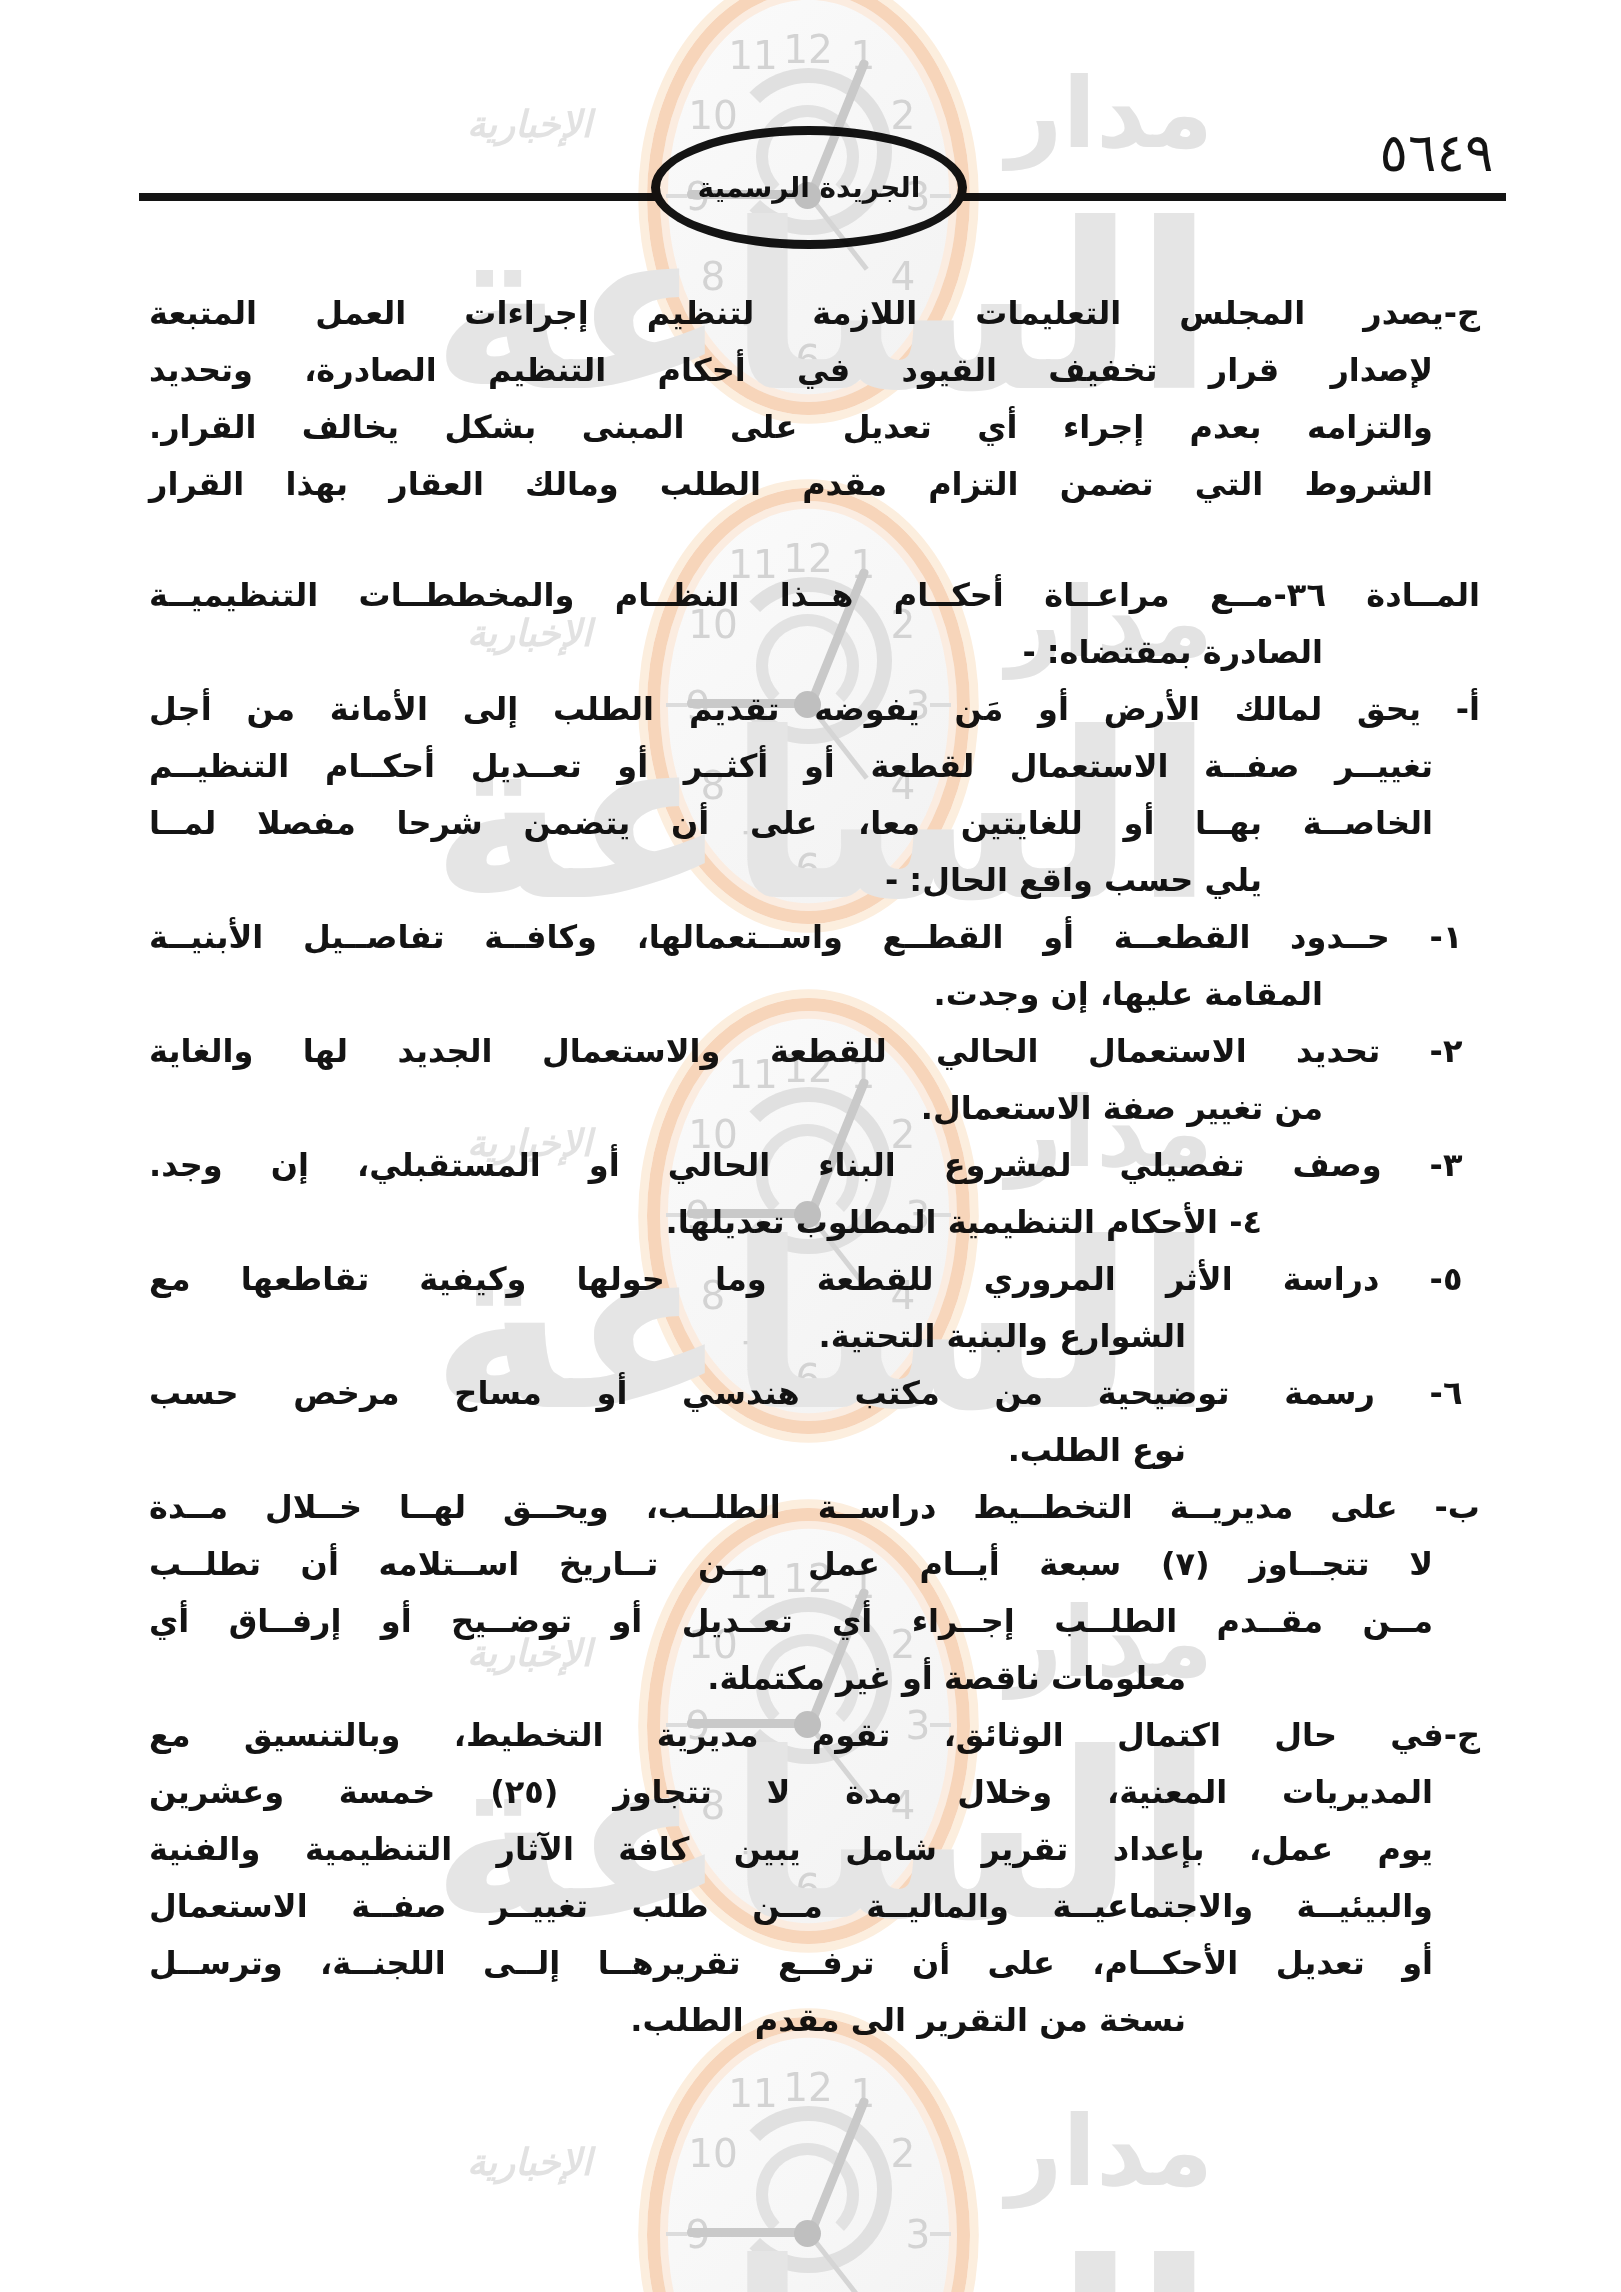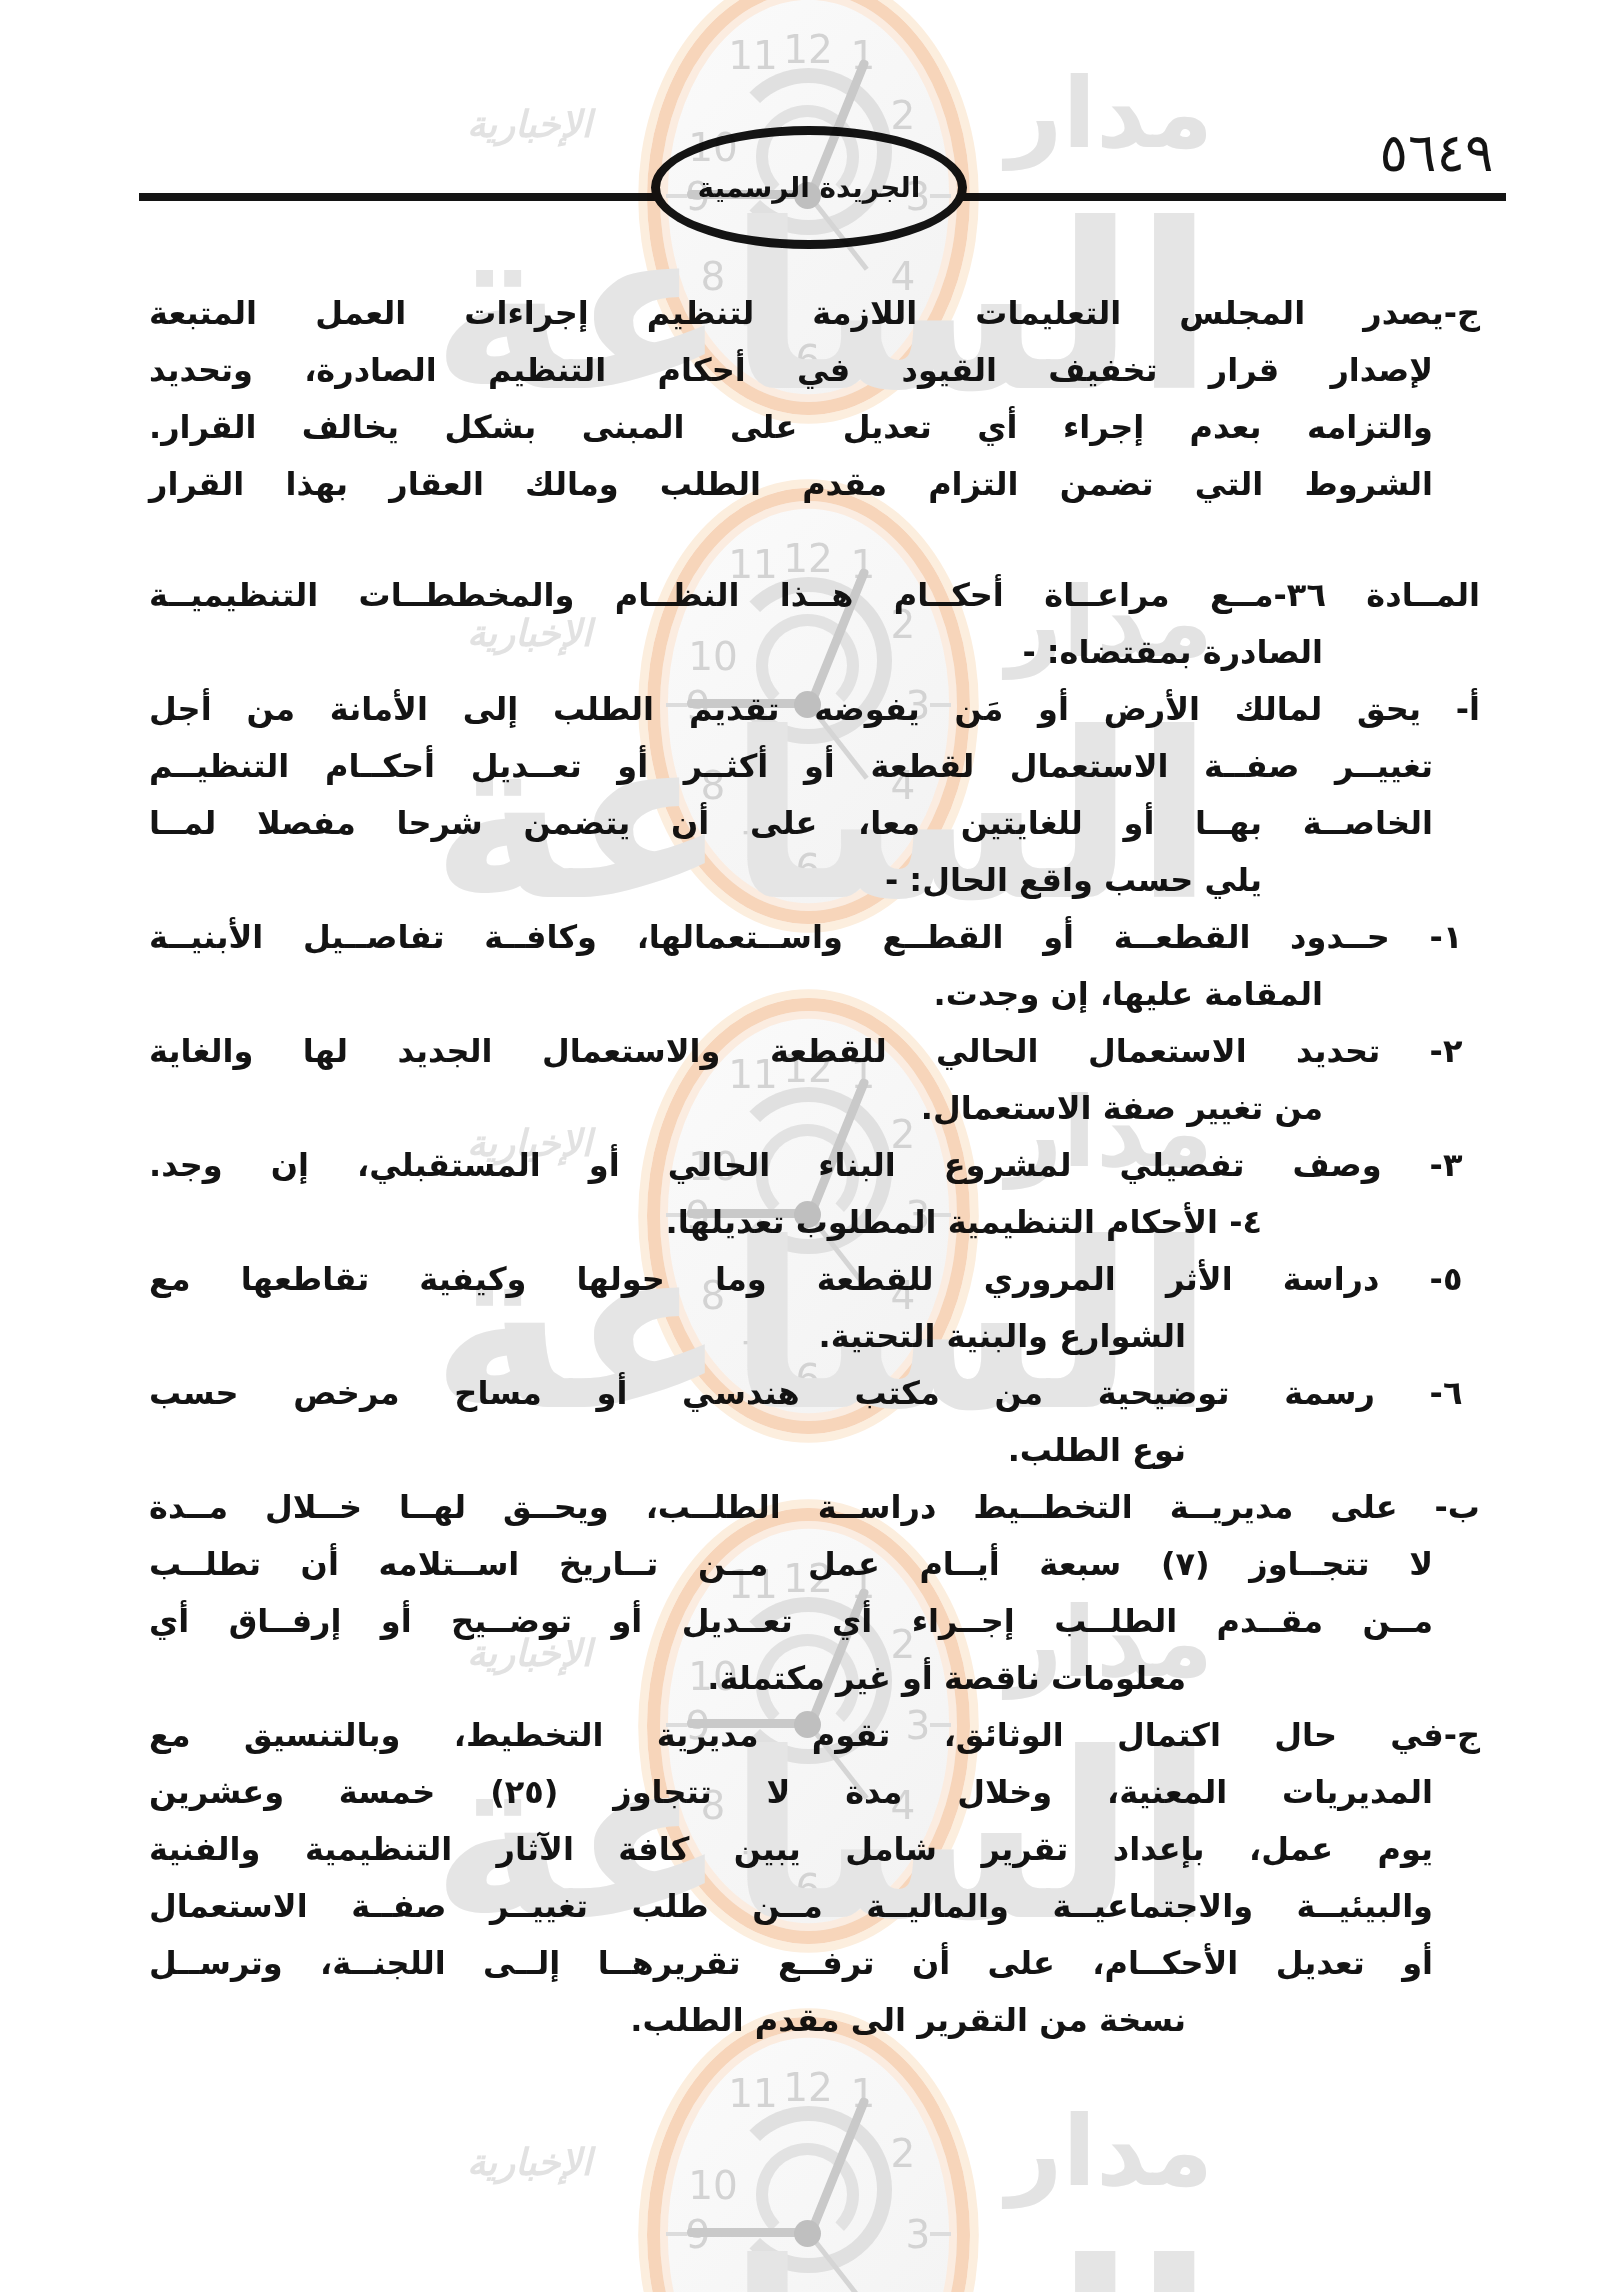--- a/index.html
+++ b/index.html
@@ -52,21 +52,21 @@
     box-shadow:0 0 0 8.8px #fceede, inset 0 0 0 7.8px #fbece0;
     background:linear-gradient(135deg,#fbfbfb 0%,#f2f2f2 100%);
   }
   .cn{
     position:absolute; transform:translate(-50%,-50%);
     font-size:39px; font-weight:normal; color:#d3d3d3;
   }
   .cn12{left:148px;top:57px;} .cn1{left:203px;top:63px;} .cn2{left:243px;top:123px;}
   .cn3{left:258px;top:204px;} .cn4{left:243px;top:284px;} .cn5{left:203px;top:345px;}
   .cn6{left:148px;top:367px;} .cn7{left:93px;top:345px;} .cn8{left:53px;top:284px;}
-  .cn9{left:38px;top:204px;}  .cn10{left:53px;top:123px;margin-top:32px;} .cn11{left:93px;top:63px;}
+  .cn9{left:38px;top:204px;}  .cn10{left:53px;top:123px;} .cn11{left:93px;top:63px;}
   .tickL,.tickR{position:absolute; top:202px; width:21.6px; height:3.9px; background:#dcdcdc;}
   .tickL{left:5.9px;} .tickR{right:5.9px;}
   .swirl1{
     position:absolute; left:65px; top:76px; width:167px; height:167px;
     border:15.7px solid #e0e0e0; border-left-color:transparent; border-radius:50%;
     box-sizing:border-box;
   }
   .swirl2{
     position:absolute; left:96px; top:113px; width:103px; height:103px;
     border:12.7px solid #e2e2e2; border-bottom-color:transparent; border-radius:50%;

